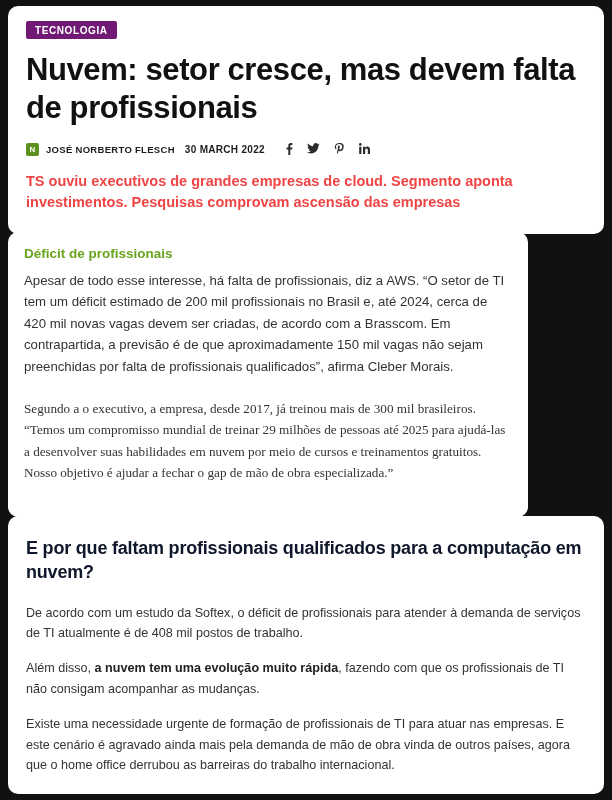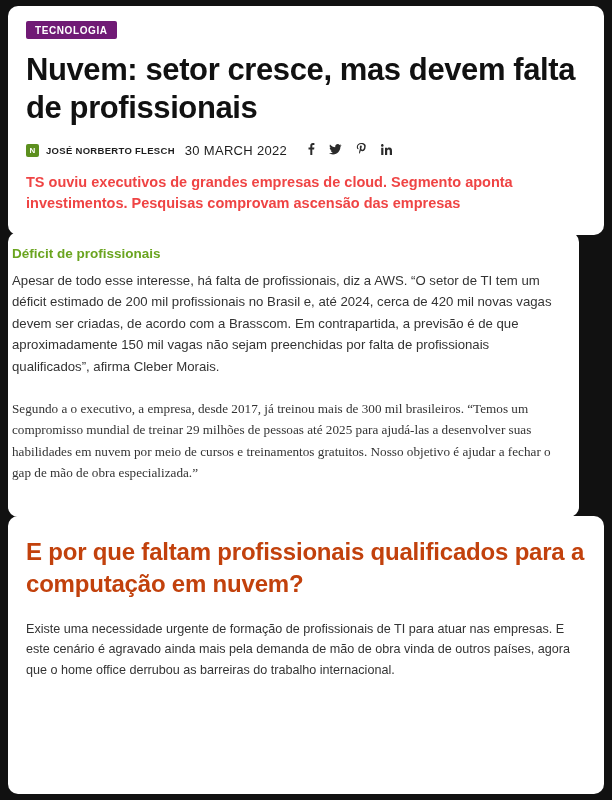--- a/index.html
+++ b/index.html
@@ -64,22 +64,22 @@
     font-size: 8px;
     font-weight: bold;
   }
   .byline-author {
     font-size: 9.5px;
     font-weight: bold;
     color: #1d1d1d;
     letter-spacing: 0.3px;
   }
   .byline-date {
-    font-size: 13px;
-    font-weight: normal;
+    font-size: 10px;
+    font-weight: bold;
     color: #1d1d1d;
     letter-spacing: 0.3px;
     margin-left: 3px;
   }
   .social-row {
     display: flex;
     align-items: center;
     gap: 14px;
     margin-left: 14px;
   }
@@ -95,22 +95,22 @@
     line-height: 1.5;
     font-weight: bold;
     color: #ef4444;
   }
 
   
   #deficit-card {
     position: absolute;
     left: 8px;
     top: 232px;
-    width: 571px;
-    padding: 14px 16px 16px 4px;
+    width: 520px;
+    padding: 14px 16px 16px 16px;
   }
   .sub-heading {
     font-size: 13.5px;
     font-weight: bold;
     color: #6aa41f;
     margin-bottom: 9px;
   }
   .para {
     font-size: 13.2px;
     line-height: 1.62;
@@ -122,24 +122,24 @@
   
   #why-card {
     position: absolute;
     left: 8px;
     top: 516px;
     width: 596px;
     padding: 20px 18px 18px 18px;
     min-height: 278px;
   }
   .section-title {
-    font-size: 24px;
+    font-size: 18px;
     line-height: 1.35;
     font-weight: bold;
-    color: #c2410c;
+    color: #0f172a;
     margin-bottom: 18px;
     letter-spacing: -0.2px;
   }
   .para-sm {
     font-size: 12.6px;
     line-height: 1.62;
     color: #333333;
     margin-bottom: 15px;
   }
   .para-sm:last-child { margin-bottom: 0; }
@@ -185,14 +185,18 @@
 </div>
 
 <div class="card" id="deficit-card">
   <h2 class="sub-heading">Déficit de profissionais</h2>
   <p class="para">Apesar de todo esse interesse, há falta de profissionais, diz a AWS. “O setor de TI tem um déficit estimado de 200 mil profissionais no Brasil e, até 2024, cerca de 420 mil novas vagas devem ser criadas, de acordo com a Brasscom. Em contrapartida, a previsão é de que aproximadamente 150 mil vagas não sejam preenchidas por falta de profissionais qualificados”, afirma Cleber Morais.</p>
   <p class="para">Segundo a o executivo, a empresa, desde 2017, já treinou mais de 300 mil brasileiros. “Temos um compromisso mundial de treinar 29 milhões de pessoas até 2025 para ajudá-las a desenvolver suas habilidades em nuvem por meio de cursos e treinamentos gratuitos. Nosso objetivo é ajudar a fechar o gap de mão de obra especializada.”</p>
 </div>
 
 <div class="card" id="why-card">
   <h2 class="section-title">E por que faltam profissionais qualificados para a computação em nuvem?</h2>
+  <p class="para-sm">De acordo com um estudo da Softex, o déficit de profissionais para atender à demanda de serviços de TI atualmente é de 408 mil postos de trabalho.</p>
+  <p class="para-sm">
+    <span>Além disso, </span><span class="bold-inline">a nuvem tem uma evolução muito rápida</span><span>, fazendo com que os profissionais de TI não consigam acompanhar as mudanças.</span>
+  </p>
   <p class="para-sm">Existe uma necessidade urgente de formação de profissionais de TI para atuar nas empresas. E este cenário é agravado ainda mais pela demanda de mão de obra vinda de outros países, agora que o home office derrubou as barreiras do trabalho internacional.</p>
 </div>
 
 </body></html>

